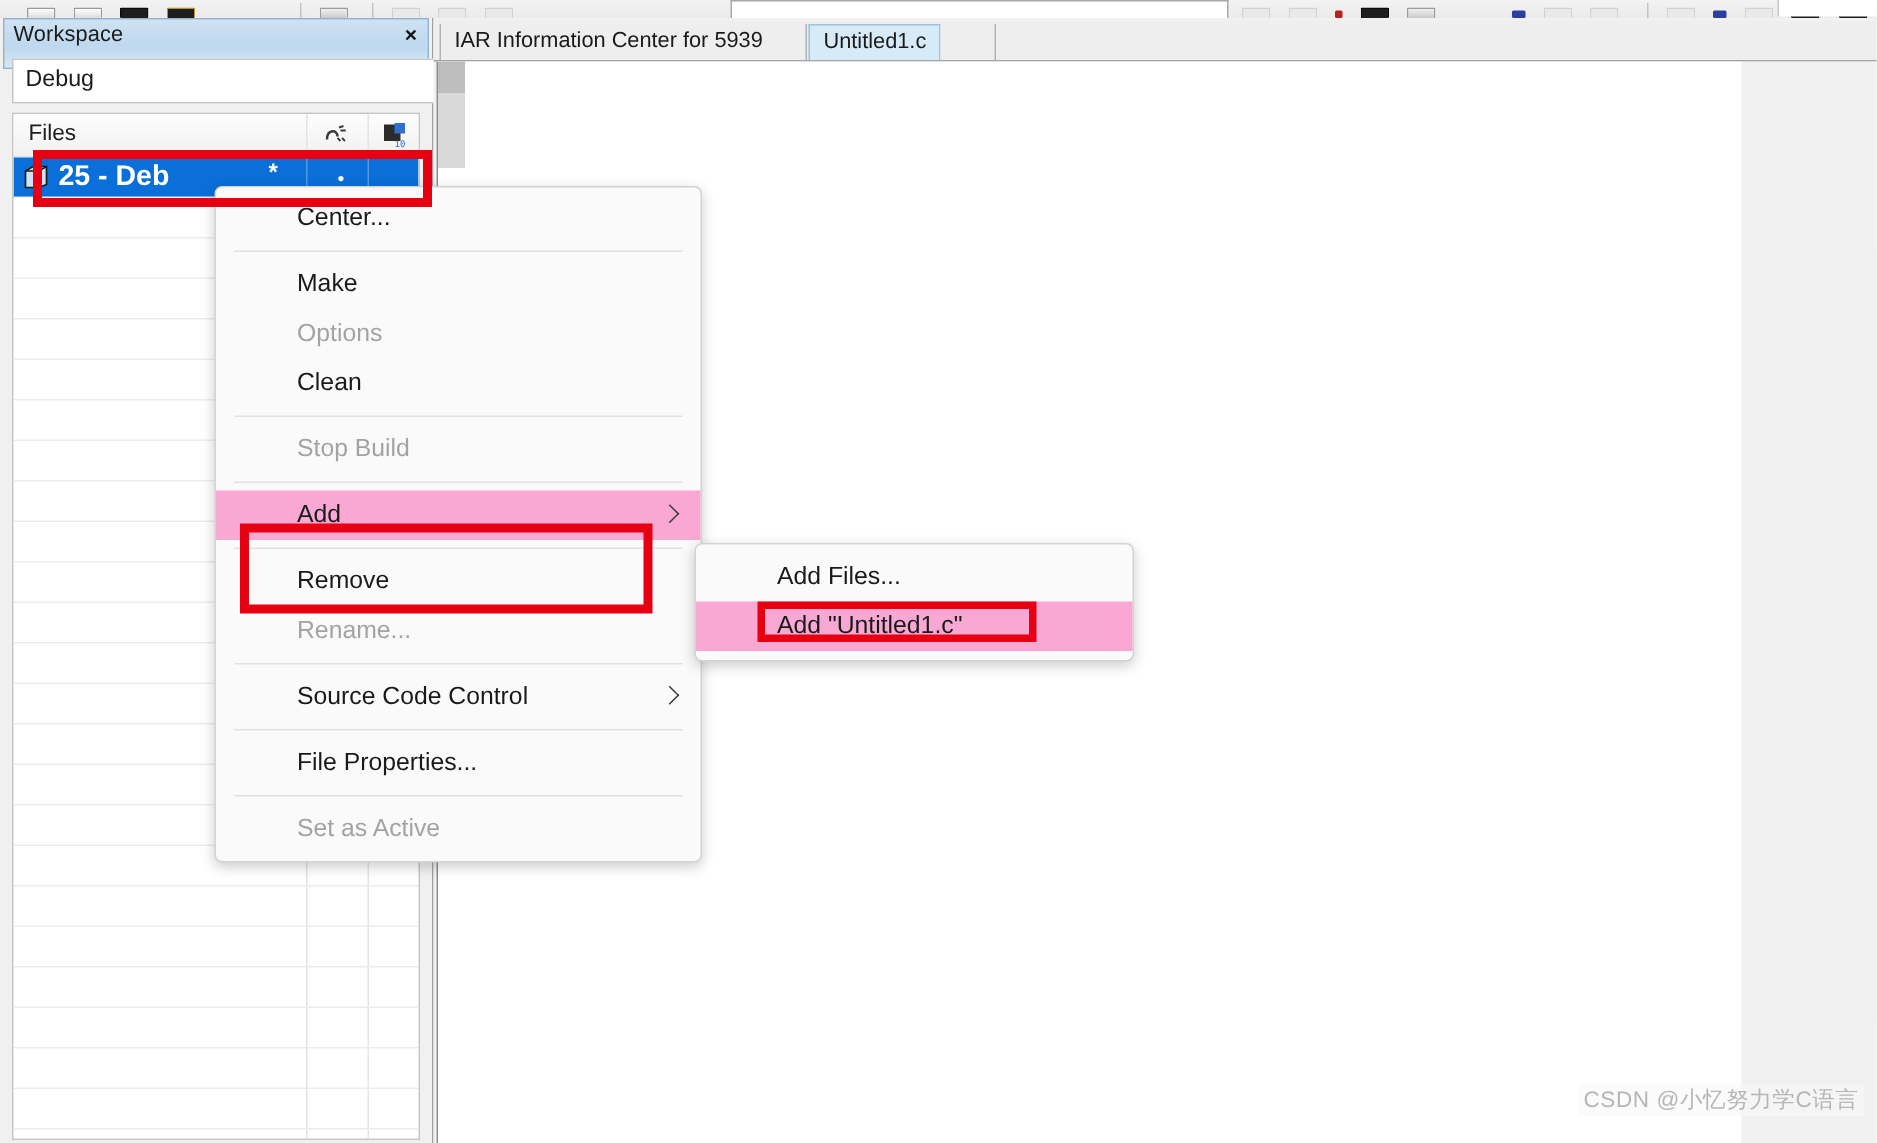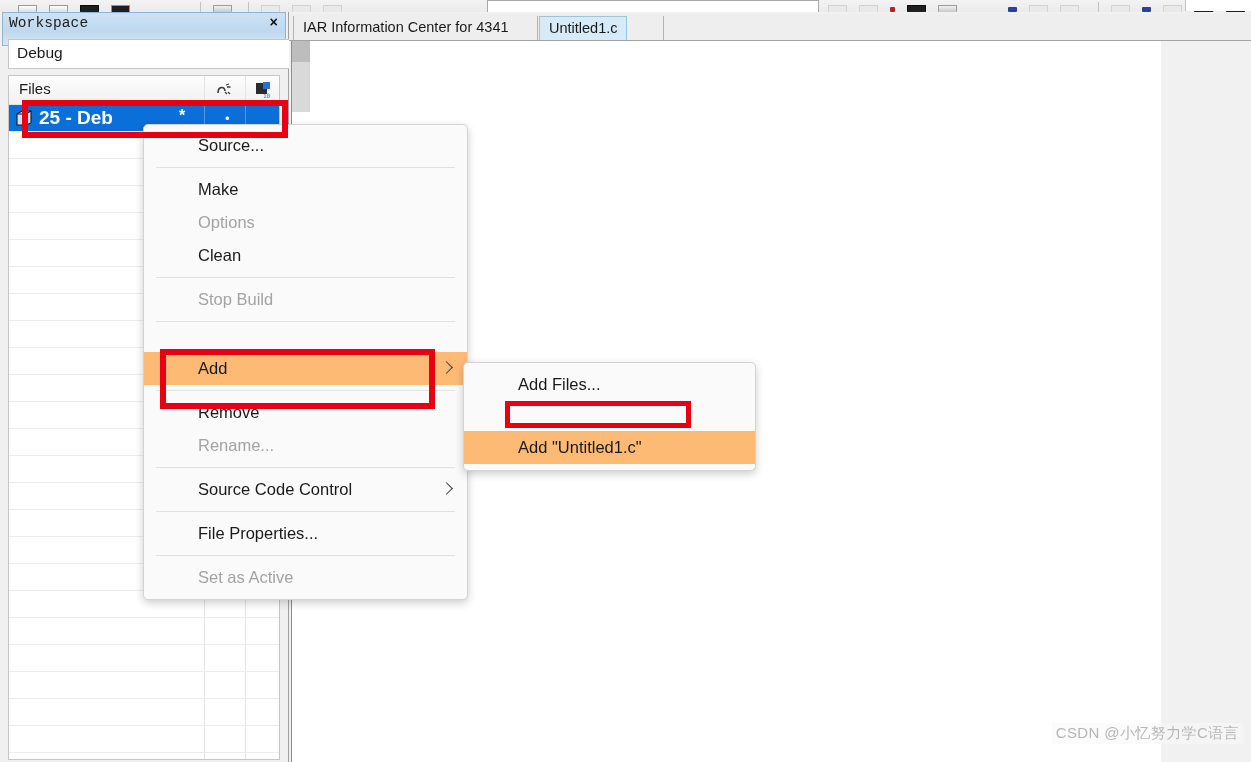--- a/index.html
+++ b/index.html
@@ -71,21 +71,20 @@
     background: #f0f0f0;
     border-right: 1px solid #a0a0a0;
   }
   #ws-titlebar {
     position: absolute;
     left: 2px; top: 0px;
     width: 284px; height: 34px;
     background: linear-gradient(to bottom, #cfe2f3 0%, #bed8ee 55%, #d6e7f6 100%);
     border: 1px solid #8fb4d2;
     box-sizing: border-box;
-    font-family: Liberation Mono, monospace;
   }
   #ws-title {
     position: absolute;
     left: 6px; top: 2px;
     font-size: 14.5px;
     color: #1b1b1b;
     letter-spacing: 0.1px;
   }
   #ws-close {
     position: absolute;
@@ -286,21 +285,21 @@
     position: relative;
     height: 33px;
     line-height: 33px;
     padding-left: 54px;
     font-size: 16.5px;
     color: #1a1a1a;
     white-space: nowrap;
     cursor: default;
   }
   .mi.disabled { color: #a3a3a3; }
-  .mi.hover    { background: #fdba74; margin-top: 30px; }
+  .mi.hover    { background: #f9a8d4; }
   .mi .chev {
     position: absolute;
     right: 16px; top: 11px;
     width: 8px; height: 8px;
     border-right: 1.7px solid #3a3a3a;
     border-top: 1.7px solid #3a3a3a;
     transform: rotate(45deg);
   }
   .msep {
     height: 1px;
@@ -541,32 +540,32 @@
             <span class="tree-col-sep" style="left: 195px;"></span>
             <span class="tree-col-sep" style="left: 236px;"></span>
           </div>
         </div>
     </div>
   </div>
 </div>
 
 <div id="mdi">
   <div id="tabstrip">
-      <div class="tab" style="left: 4px; width: 245px;"><span>IAR Information Center for 4341</span></div>
+      <div class="tab" style="left: 4px; width: 245px;"><span>IAR Information Center for 5939</span></div>
       <div class="tab active" style="left: 250px; width: 88px;"><span>Untitled1.c</span></div>
       <div id="tab-spare" style="left: 338px;"></div>
     </div>
   <div id="editor-doc"></div>
   <div id="editor-gutter-dark"></div>
   <div id="editor-gutter"></div>
   <div id="mdi-right-pane"></div>
 </div>
 
 <div id="ctx-menu">
-    <div class="mi"><span>Source...</span></div>
+    <div class="mi"><span>Center...</span></div>
     <div class="msep"></div>
     <div class="mi"><span>Make</span></div>
     <div class="mi disabled"><span>Options</span></div>
     <div class="mi"><span>Clean</span></div>
     <div class="msep"></div>
     <div class="mi disabled"><span>Stop Build</span></div>
     <div class="msep"></div>
     <div class="mi hover"><span>Add</span><span class="chev"></span></div>
     <div class="msep"></div>
     <div class="mi"><span>Remove</span></div>

